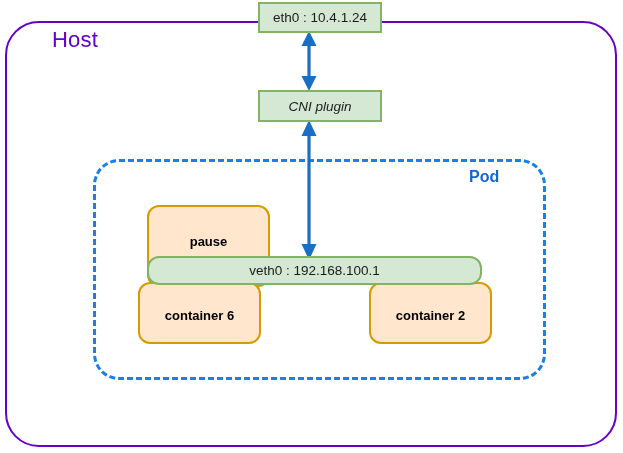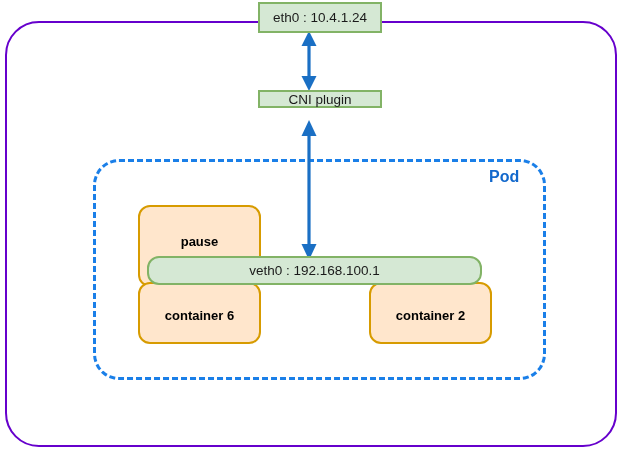--- a/index.html
+++ b/index.html
@@ -55,21 +55,20 @@
   }
   .pod-label {
     position: absolute;
     left: 469px;
     top: 168px;
     font-size: 16px;
     font-weight: bold;
     color: #1268cc;
     white-space: nowrap;
     z-index: 4;
-    margin-left: 20px;
   }
 
   
   .green-box {
     position: absolute;
     box-sizing: border-box;
     background: #d5e8d4;
     border: 2px solid #82b366;
     color: #1a1a1a;
     display: flex;
@@ -82,22 +81,23 @@
     left: 258px;
     top: 2px;
     width: 124px;
     height: 31px;
     z-index: 8;
   }
   .cni-box {
     left: 258px;
     top: 90px;
     width: 124px;
-    height: 18px;
+    height: 32px;
     z-index: 8;
+    font-style: italic;
   }
   .veth0-box {
     left: 147px;
     top: 256px;
     width: 335px;
     height: 29px;
     z-index: 9;
     border-radius: 12px;
   }
 
@@ -114,21 +114,21 @@
     white-space: nowrap;
     z-index: 5;
   }
   .orange-box > .lbl {
     position: absolute;
     left: 0;
     right: 0;
     text-align: center;
   }
   .pause-box {
-    left: 138px;
+    left: 147px;
     top: 205px;
     width: 123px;
     height: 82px;
   }
   .pause-box > .lbl { top: 27px; }
 
   .container1-box {
     left: 138px;
     top: 282px;
     width: 123px;
@@ -152,20 +152,21 @@
   }
   .arrow-short { left: 300px; top: 31px; }
   .arrow-long  { left: 300px; top: 120px; }
 </style>
 </head>
 <body>
 
 <div id="canvas">
 
   <div class="host-box"></div>
+  <div class="host-label">Host</div>
 
   <div class="pod-box"></div>
   <div class="pod-label">Pod</div>
 
   <div class="green-box eth0-box">eth0 : 10.4.1.24</div>
 
   <div class="green-box cni-box">CNI plugin</div>
 
   <svg class="arrow-svg arrow-short" width="18" height="60" viewBox="0 0 18 60">
     <line x1="9" y1="10" x2="9" y2="50" stroke="#1a6fc4" stroke-width="3.2"></line>

